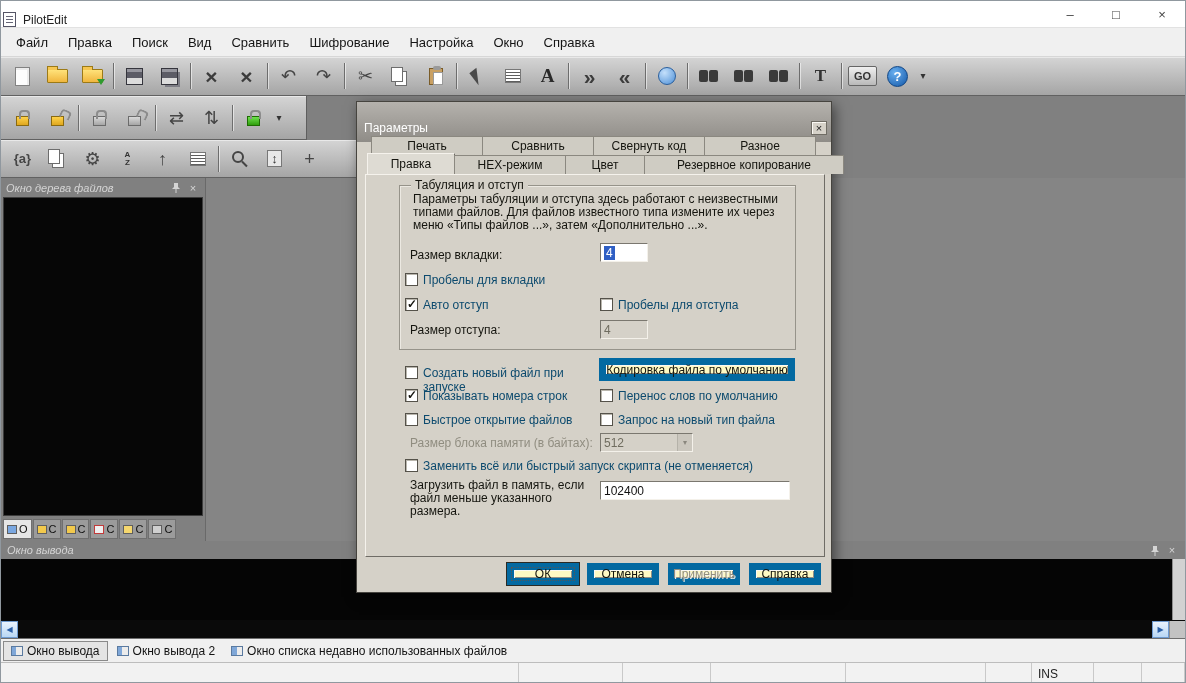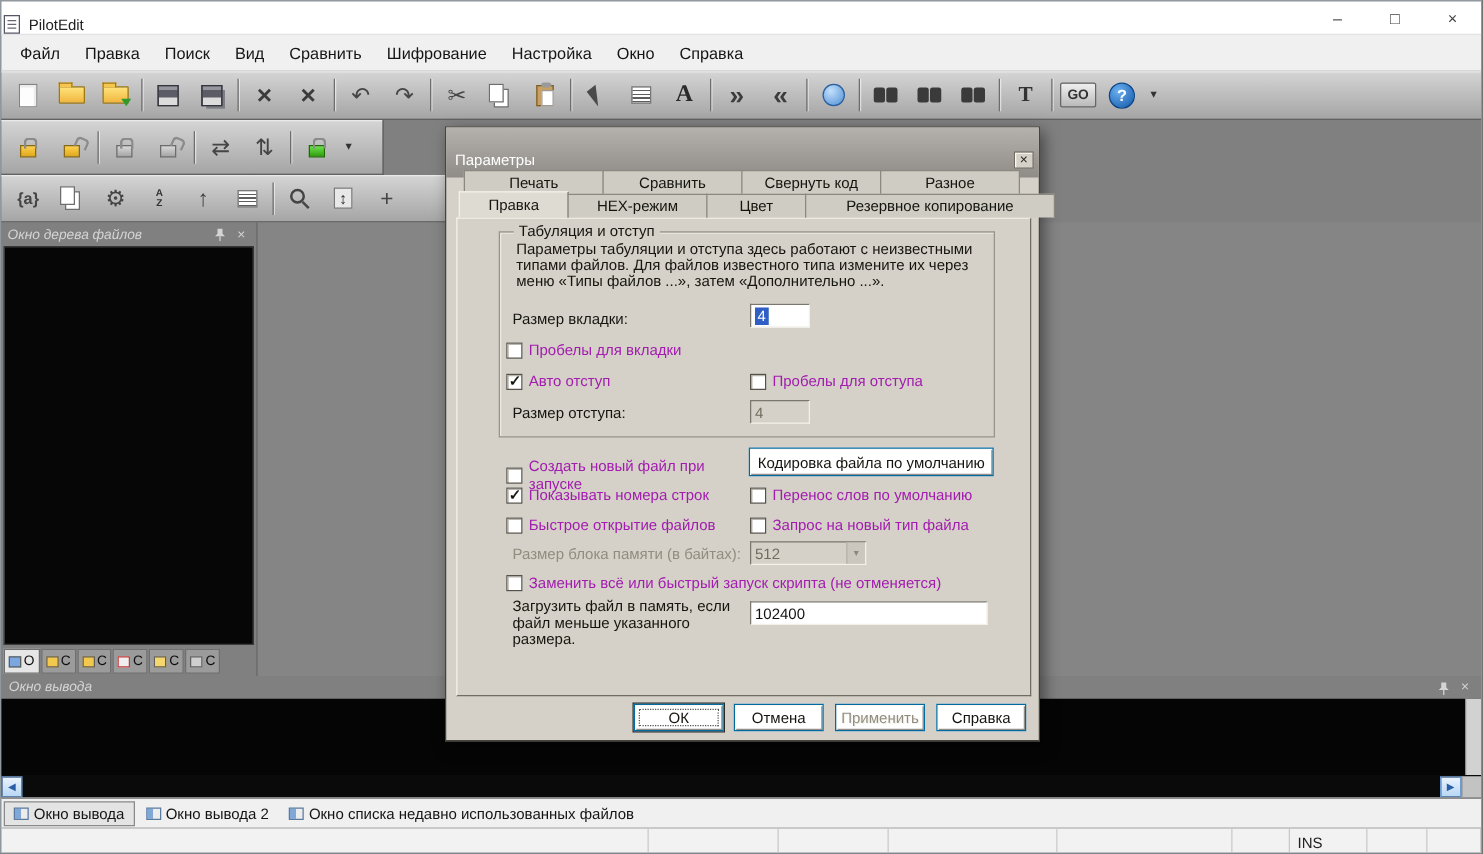--- a/index.html
+++ b/index.html
@@ -144,33 +144,33 @@
   .r2 span:nth-of-type(4){ width:200px;}
   .dtab.active{ background:#dedbd3; height:21px; margin-top:-2px; border-color:#f5f2ec #6f6c66 #dedbd3 #f5f2ec;}
   .page{ position:absolute; left:8px; top:72px; width:460px; height:383px; background:#d5d1c8;
     border:1px solid; border-color:#f5f2ec #6f6c66 #6f6c66 #f5f2ec; z-index:1;}
   .grp{ position:absolute; left:42px; top:83px; width:397px; height:165px; z-index:2;
     border:1px solid #96938a; box-shadow:inset 1px 1px 0 #ece9e2;}
   .grp-legend{ position:absolute; left:54px; top:76px; background:#d5d1c8; padding:0 4px; z-index:3; color:#15150f;}
   .desc{ position:absolute; left:56px; top:91px; width:372px; line-height:13px; color:#15150f; z-index:3;}
   .lbl{ position:absolute; color:#15150f; z-index:3;}
   .lbl.dis{ color:#908d80;}
-  .cb{ position:absolute; display:flex; align-items:center; gap:5px; color:#a21caf; z-index:3;}
+  .cb{ position:absolute; display:flex; align-items:flex-start; gap:5px; color:#0c4a6e; z-index:3;}
   .bx{ width:13px; height:13px; background:#fff; border:1px solid #55524a; flex:none; position:relative;
     box-shadow:inset 1px 1px 0 #b9b6ad;}
   .bx.checked::after{ content:"✓"; position:absolute; left:1px; top:-2px; font-size:12px; font-weight:bold; color:#15150f;}
   .txt{ position:absolute; display:flex; align-items:center; padding:0 3px; background:#fff;
     border:1px solid; border-color:#7a776f #f4f1ea #f4f1ea #7a776f; color:#111; z-index:3;}
   .txt.dis{ background:#d5d1c8; color:#6f6c5f;}
   .sel{ background:#2f5fc4; color:#fff; padding:0 2px;}
   .combo{ justify-content:space-between; padding-right:0;}
   .combo .arr{ width:15px; height:100%; display:flex; align-items:center; justify-content:center;
     border-left:1px solid #b5b2a9; background:#cbc7be; color:#8a877e; font-size:8px;}
   .dbtn{ position:absolute; width:72px; height:22px; display:flex; align-items:center; justify-content:center;
-    background:#ffffff; border:1px solid #0369a1; z-index:3; color:#15150f;
+    background:#fef9c3; border:7px solid #0369a1; z-index:3; color:#15150f;
     box-shadow:inset 1px 1px 0 #fbf9f4, inset -1px -1px 0 #928f86;}
   .dbtn.default{ box-shadow:inset 1px 1px 0 #fbf9f4, inset -1px -1px 0 #928f86, 0 0 0 1px #2a2a24;
     outline:1px dotted #555; outline-offset:-5px;}
   .dbtn.disabled{ color:#918e80; text-shadow:1px 1px 0 #f4f1ea;}
 </style>
 </head>
 <body>
 
 <div class="window">
 

